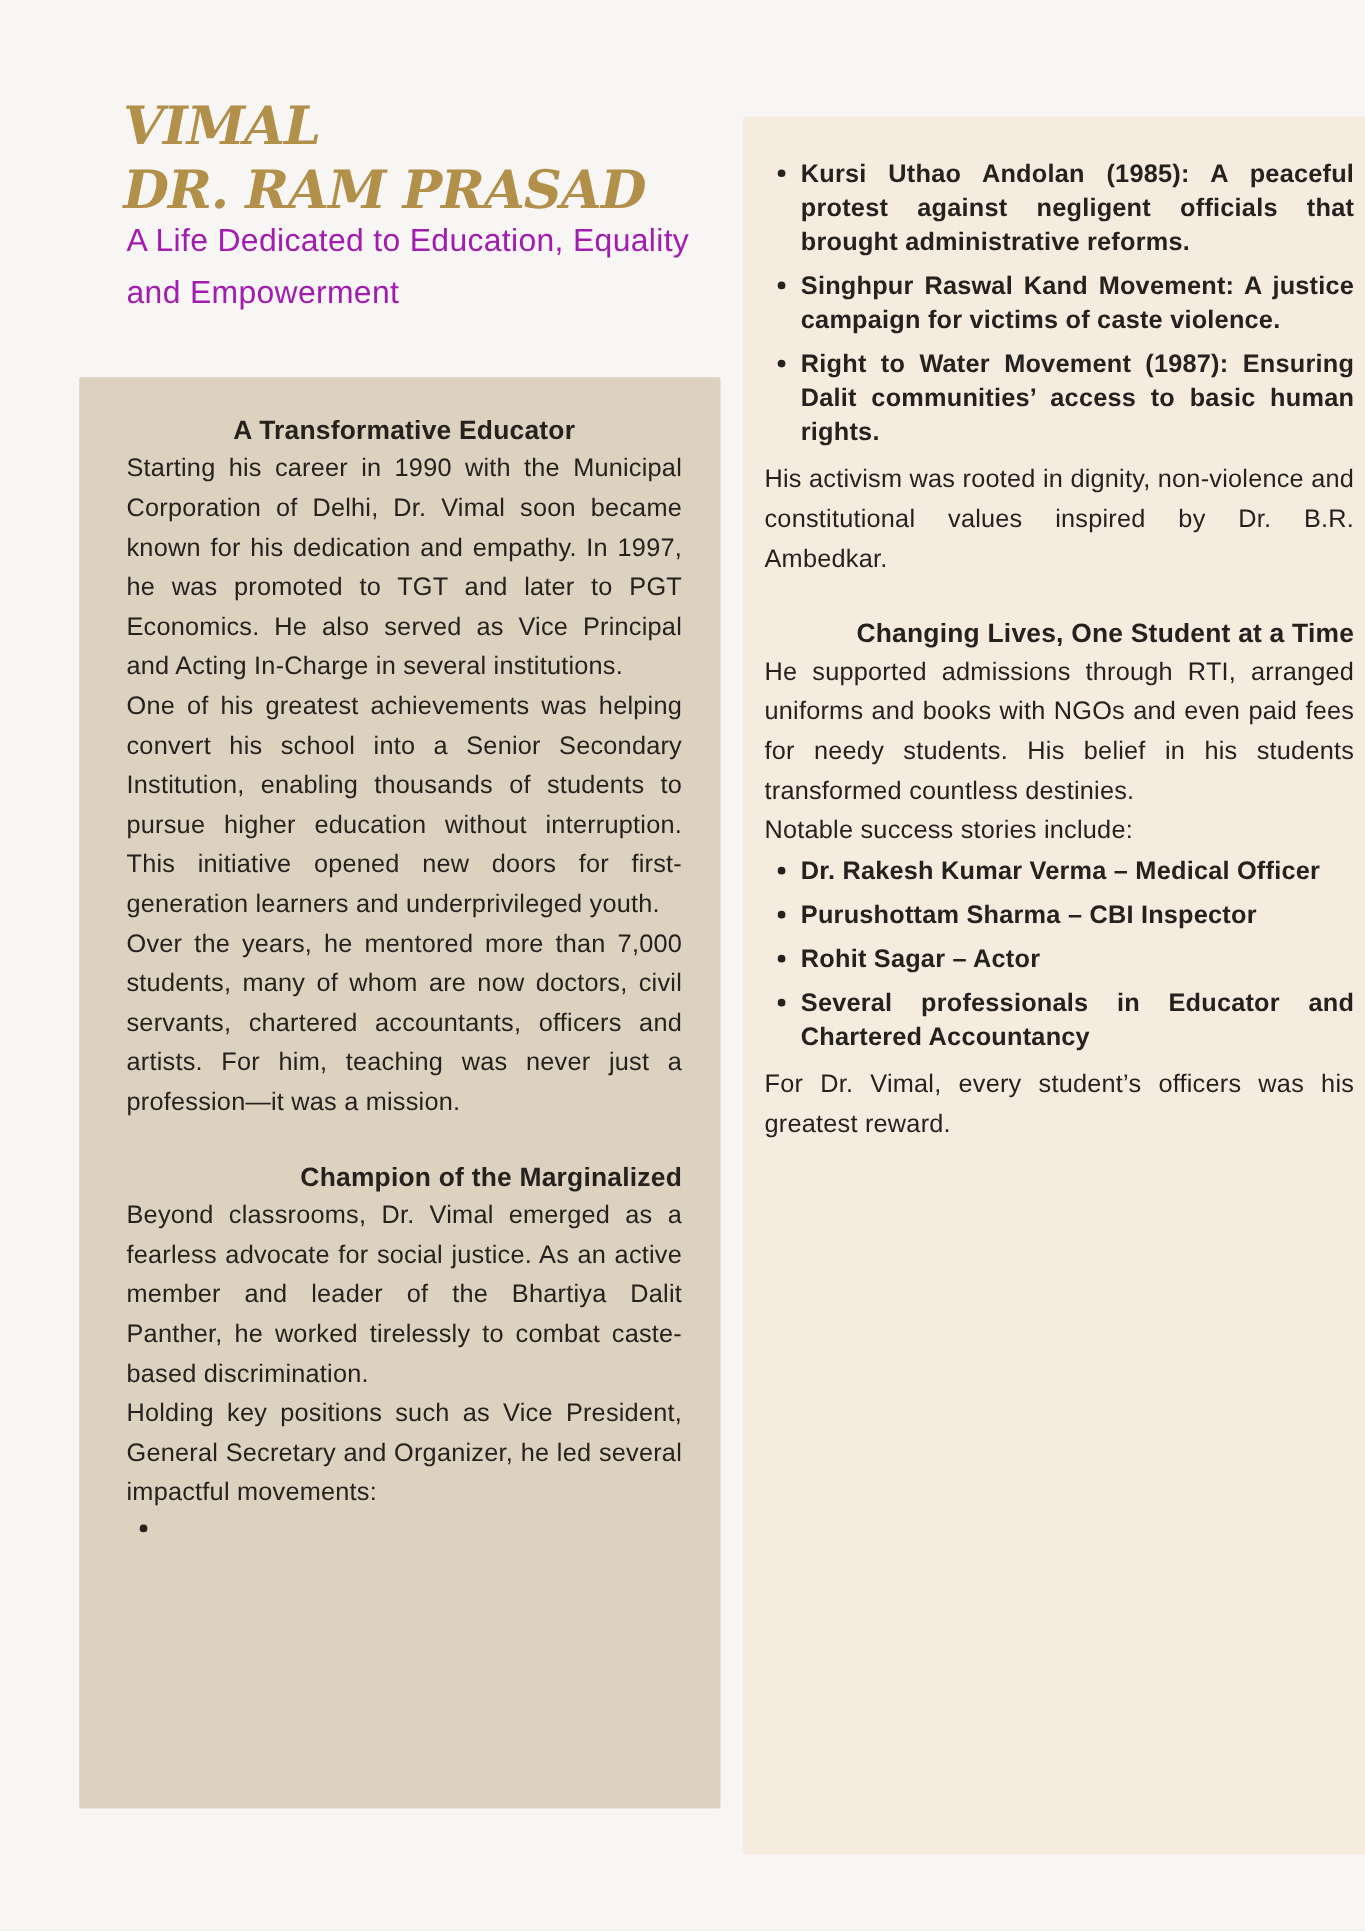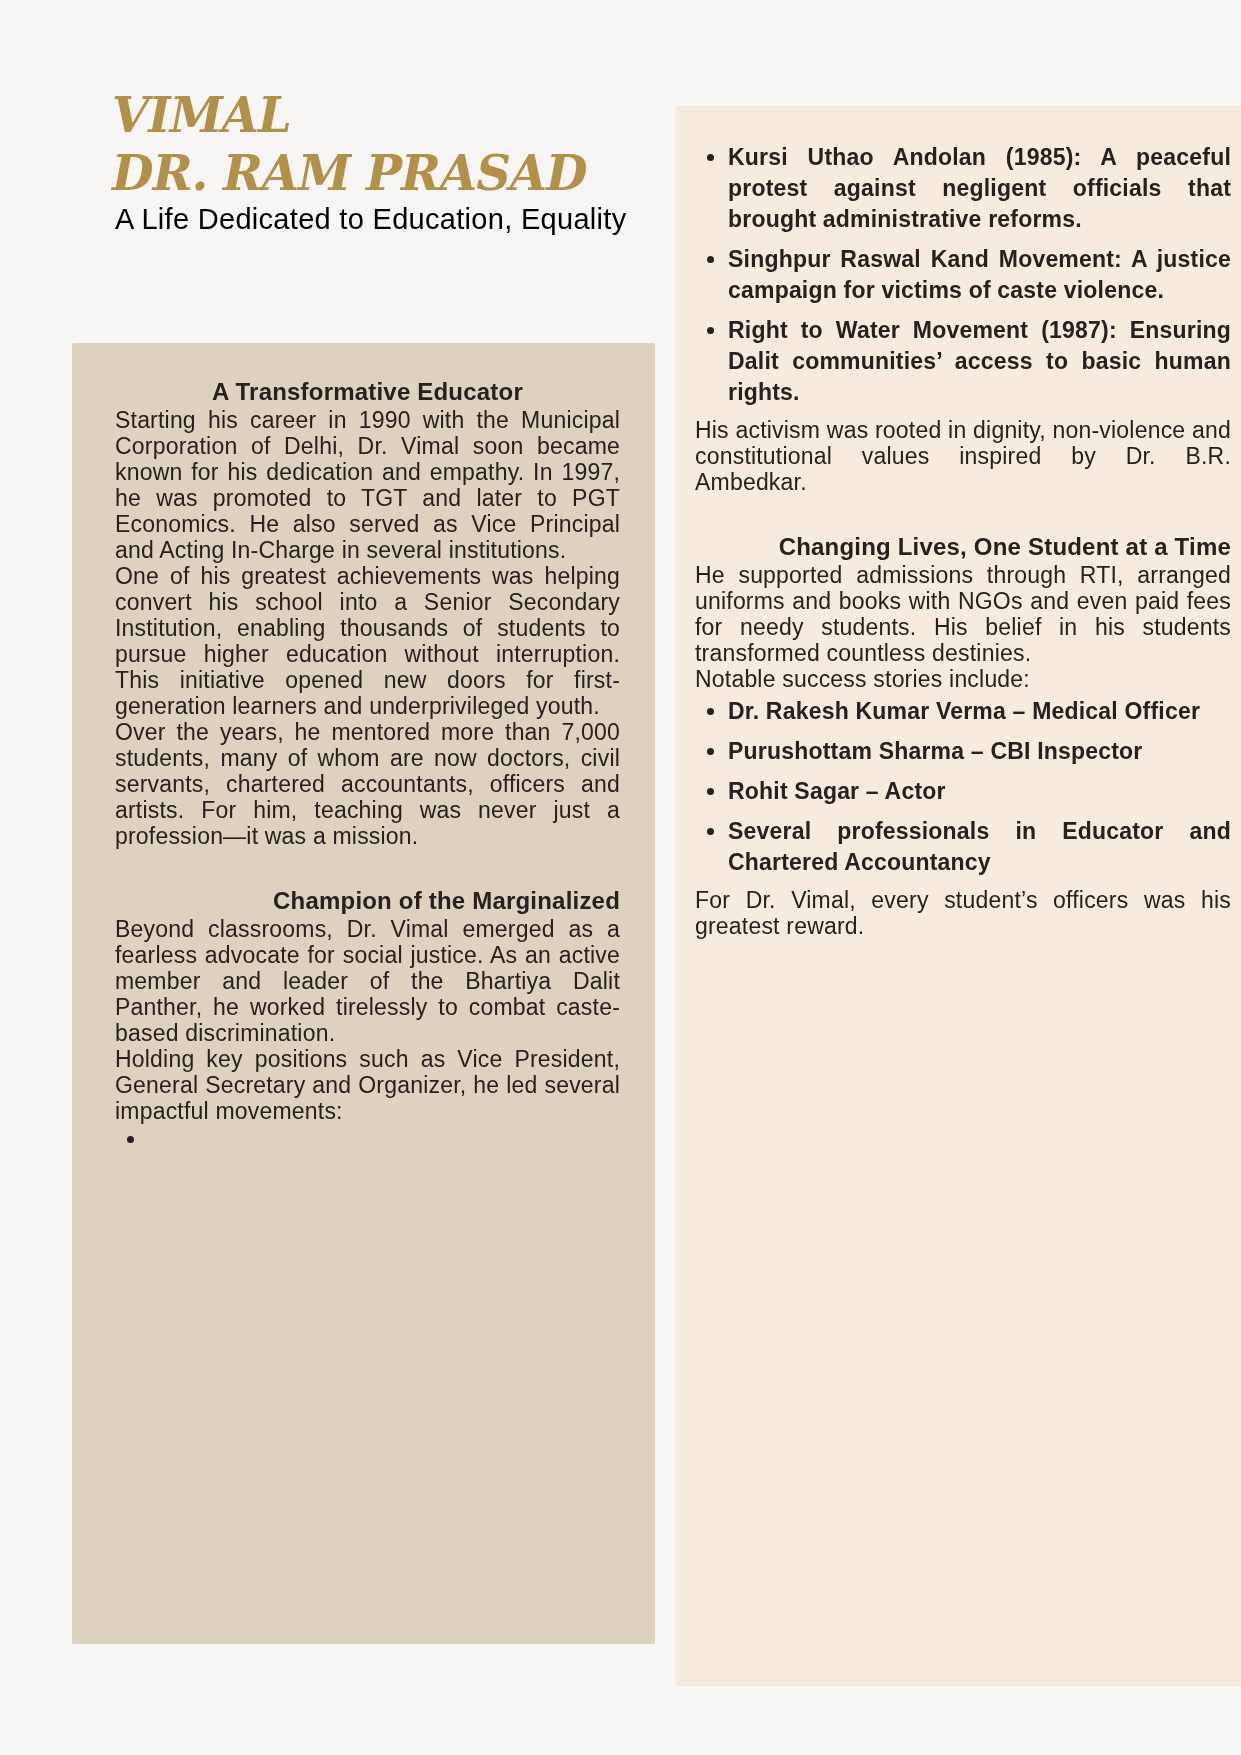--- a/index.html
+++ b/index.html
@@ -46,27 +46,27 @@
     letter-spacing:-1px;
     color:var(--title-gold);
     z-index:3;
   }
   .title span{display:block;}
   .subtitle{
     position:absolute;
     left:115px;top:196px;
     font-size:29px;line-height:47px;
     letter-spacing:0.3px;
-    color:#000000;
+    color:#a21caf;
     z-index:3;
     white-space:nowrap;
   }
   .subtitle span{display:block;}
   .para{
-    font-size:23px;line-height:26px;
+    font-size:23px;line-height:36px;
     text-align:justify;
     margin:0;
     letter-spacing:0.2px;
   }
   .sec-heading{
     font-size:24px;line-height:31px;
     font-weight:bold;
     text-align:center;
     margin:0;
     letter-spacing:0.2px;
@@ -130,15 +130,16 @@
       <li></li>
     </ul>
   </div>
 
   <div class="title">
     <span>VIMAL</span>
     <span>DR. RAM PRASAD</span>
   </div>
   <div class="subtitle">
     <span>A Life Dedicated to Education, Equality</span>
+    <span>and Empowerment</span>
   </div>
 
 </div>
 
 </body></html>

